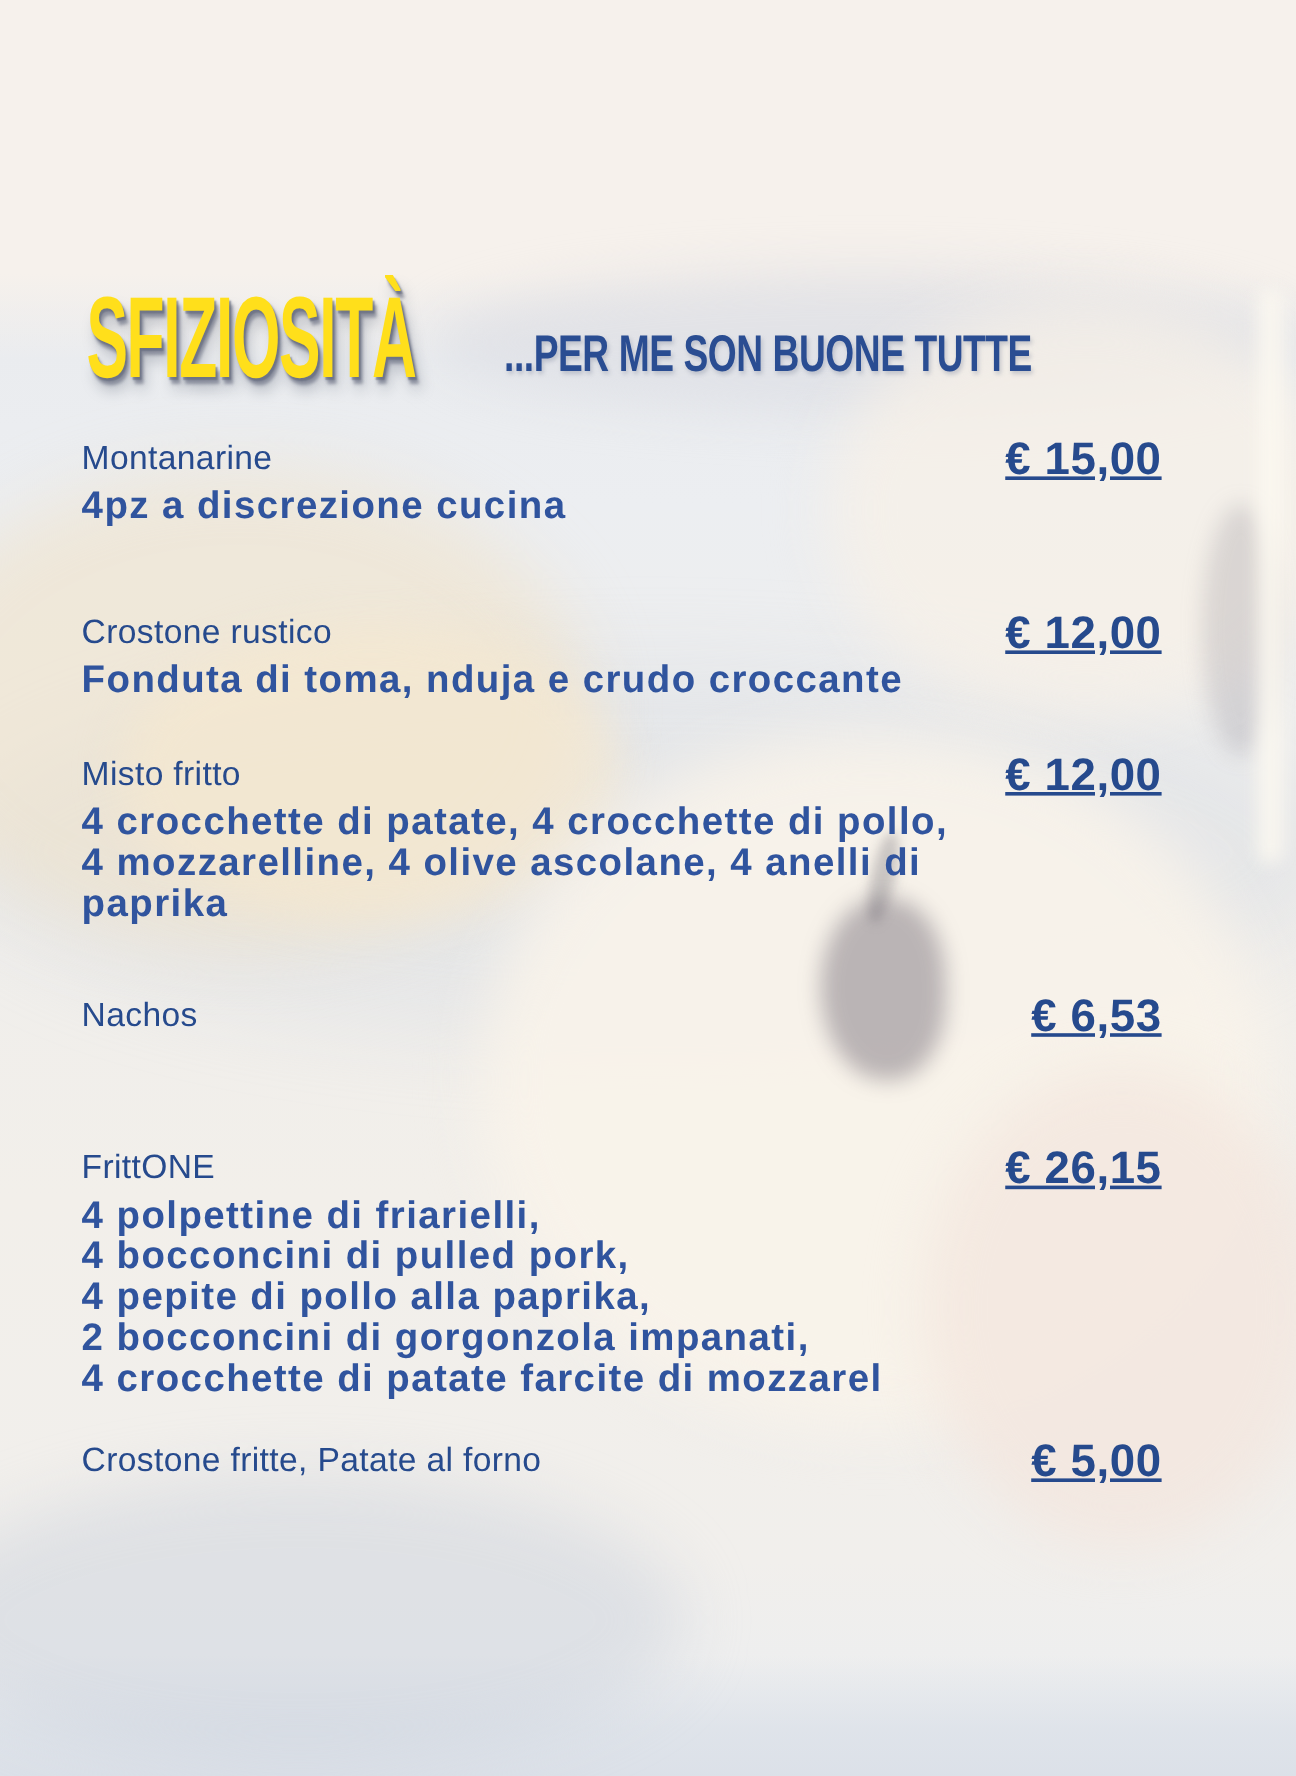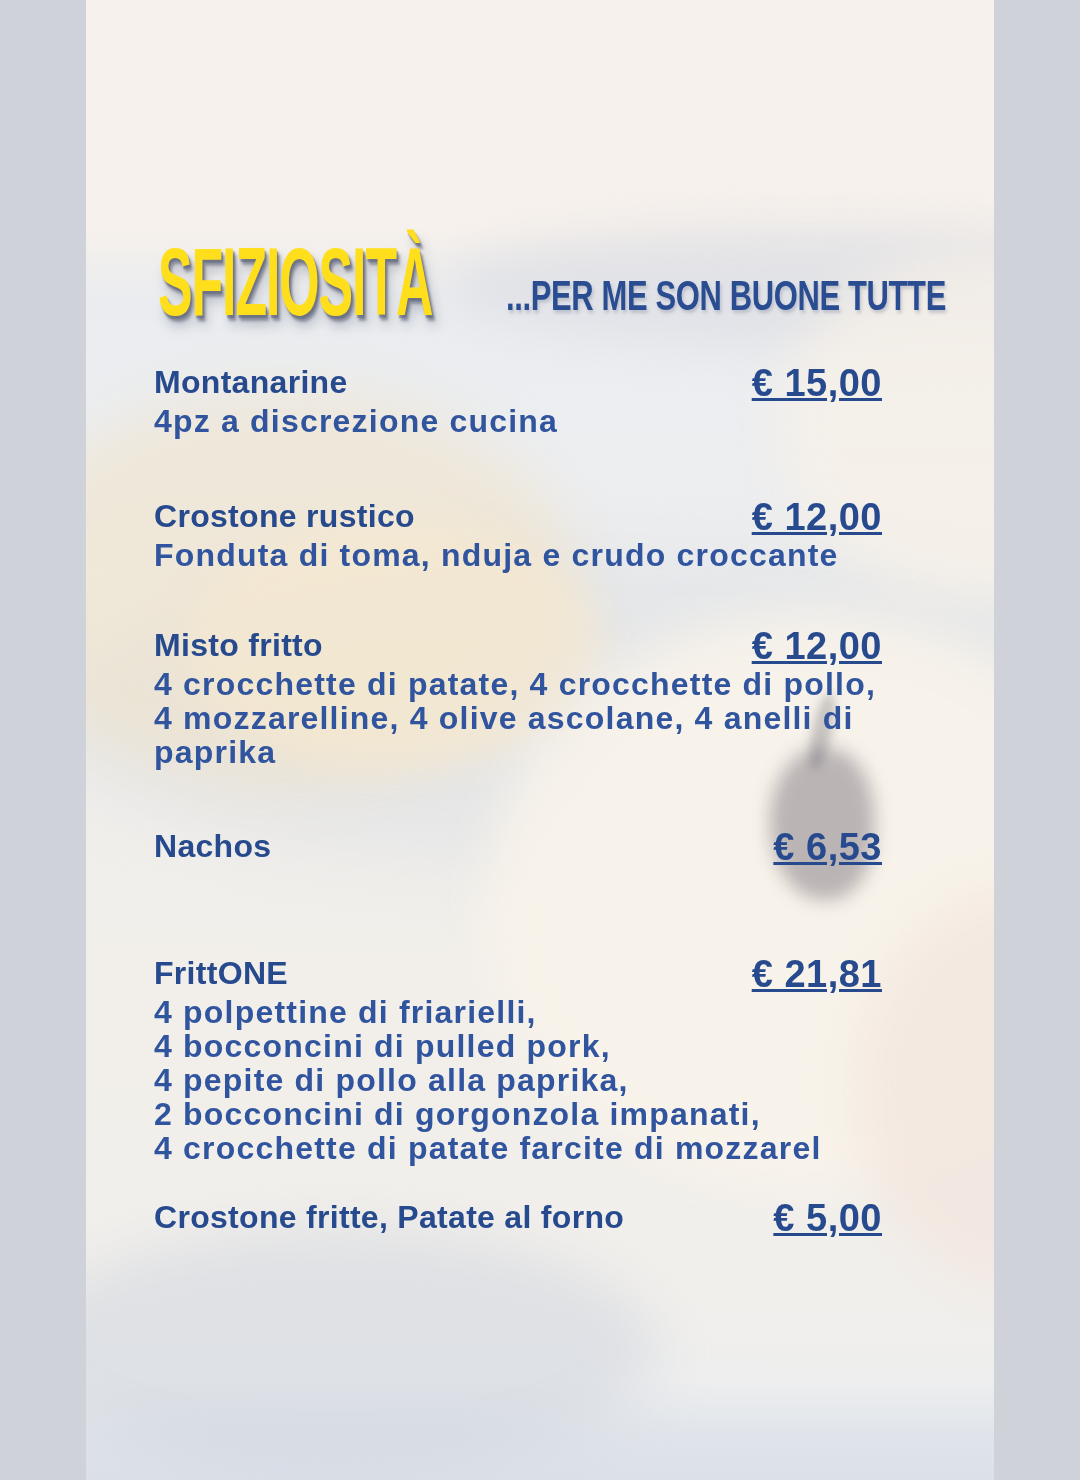--- a/index.html
+++ b/index.html
@@ -4,21 +4,21 @@
 <style>
   html, body {
     margin: 0;
     padding: 0;
     background: #cfd3d9;
     font-family: "Liberation Sans", sans-serif;
   }
 
   .page {
     position: relative;
-    width: 908px;
+    width: 1080px;
     height: 1480px;
     overflow: hidden;
     margin: 0 auto;
     
     background:
       linear-gradient(180deg,
         rgba(246,241,236,1) 0px,
         rgba(246,241,236,1) 228px,
         rgba(246,241,236,0) 300px),
       linear-gradient(180deg,
@@ -96,32 +96,32 @@
     color: #2a4d92;
     transform: scaleX(0.72);
     transform-origin: left top;
     white-space: nowrap;
     text-shadow: 2px 3px 4px rgba(130,138,158,0.40);
   }
 
   
   .item { position: absolute; left: 68px; right: 112px; }
   .item-1 { top: 360px; }
-  .item-2 { top: 494px; }
+  .item-2 { top: 505px; }
   .item-3 { top: 623px; }
   .item-4 { top: 824px; }
   .item-5 { top: 951px; }
   .item-6 { top: 1195px; }
 
   .item-name {
     margin: 0;
     height: 44px;
-    font-size: 32px;
+    font-size: 28px;
     line-height: 44px;
-    font-weight: 700;
+    font-weight: 400;
     letter-spacing: 0.3px;
     color: #264a8d;
     white-space: nowrap;
   }
 
   .item-desc { margin: 0; }
   .desc-line {
     margin: 0;
     font-size: 32px;
     line-height: 34px;
@@ -200,21 +200,21 @@
 
   <section class="item item-5">
     <h2 class="item-name">FrittONE</h2>
     <div class="item-desc">
       <p class="desc-line">4 polpettine di friarielli,</p>
       <p class="desc-line">4 bocconcini di pulled pork,</p>
       <p class="desc-line">4 pepite di pollo alla paprika,</p>
       <p class="desc-line">2 bocconcini di gorgonzola impanati,</p>
       <p class="desc-line">4 crocchette di patate farcite di mozzarel</p>
     </div>
-    <div class="item-price">€ 21,81</div>
+    <div class="item-price">€ 26,15</div>
   </section>
 
   <section class="item item-6">
     <h2 class="item-name">Crostone fritte, Patate al forno</h2>
     <div class="item-price">€ 5,00</div>
   </section>
 
 </div>
 
 </body></html>

